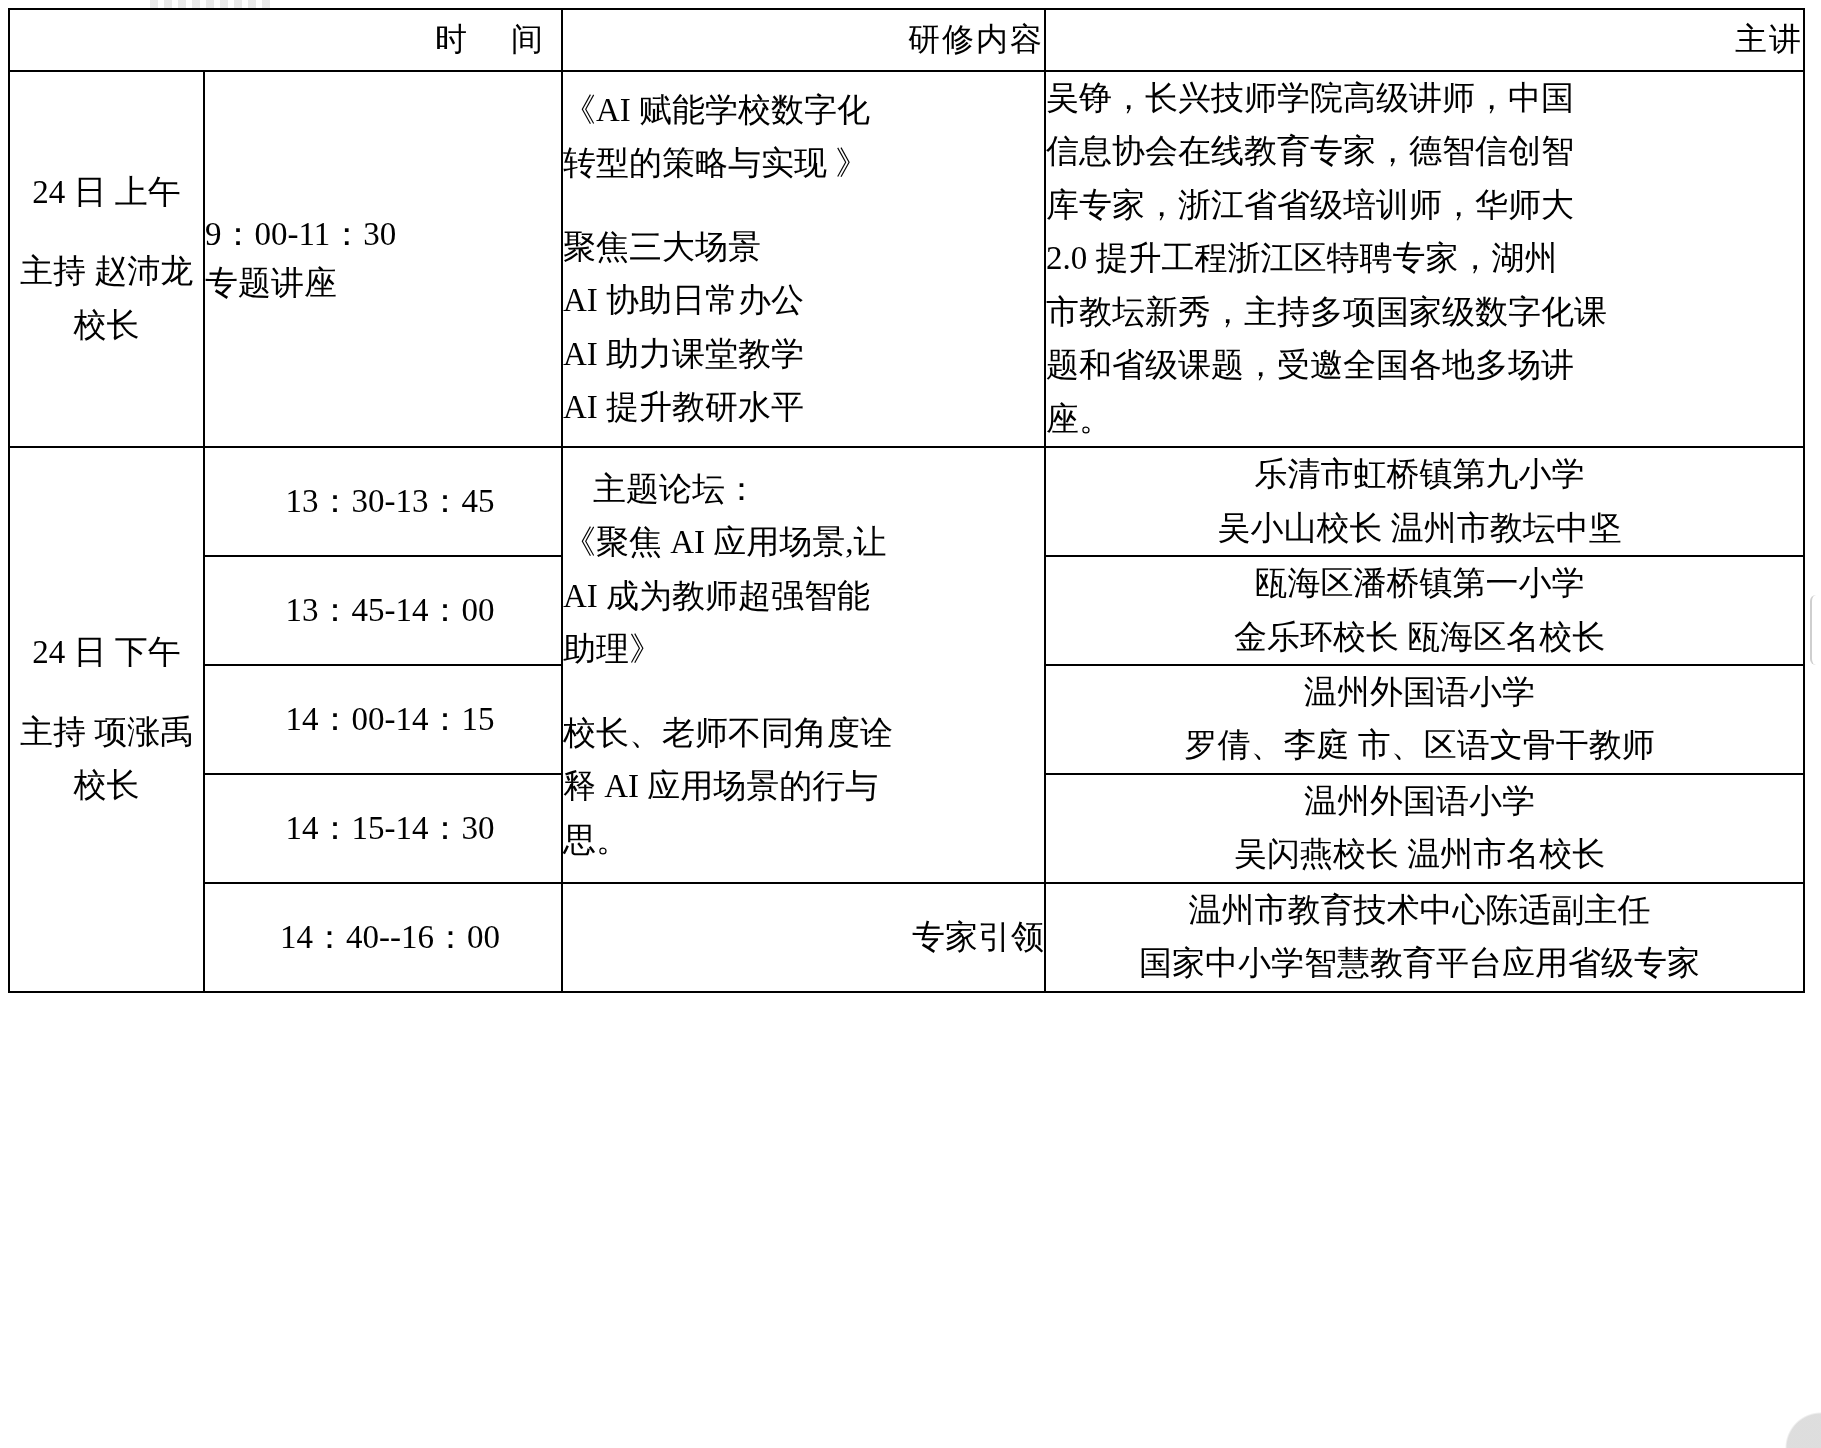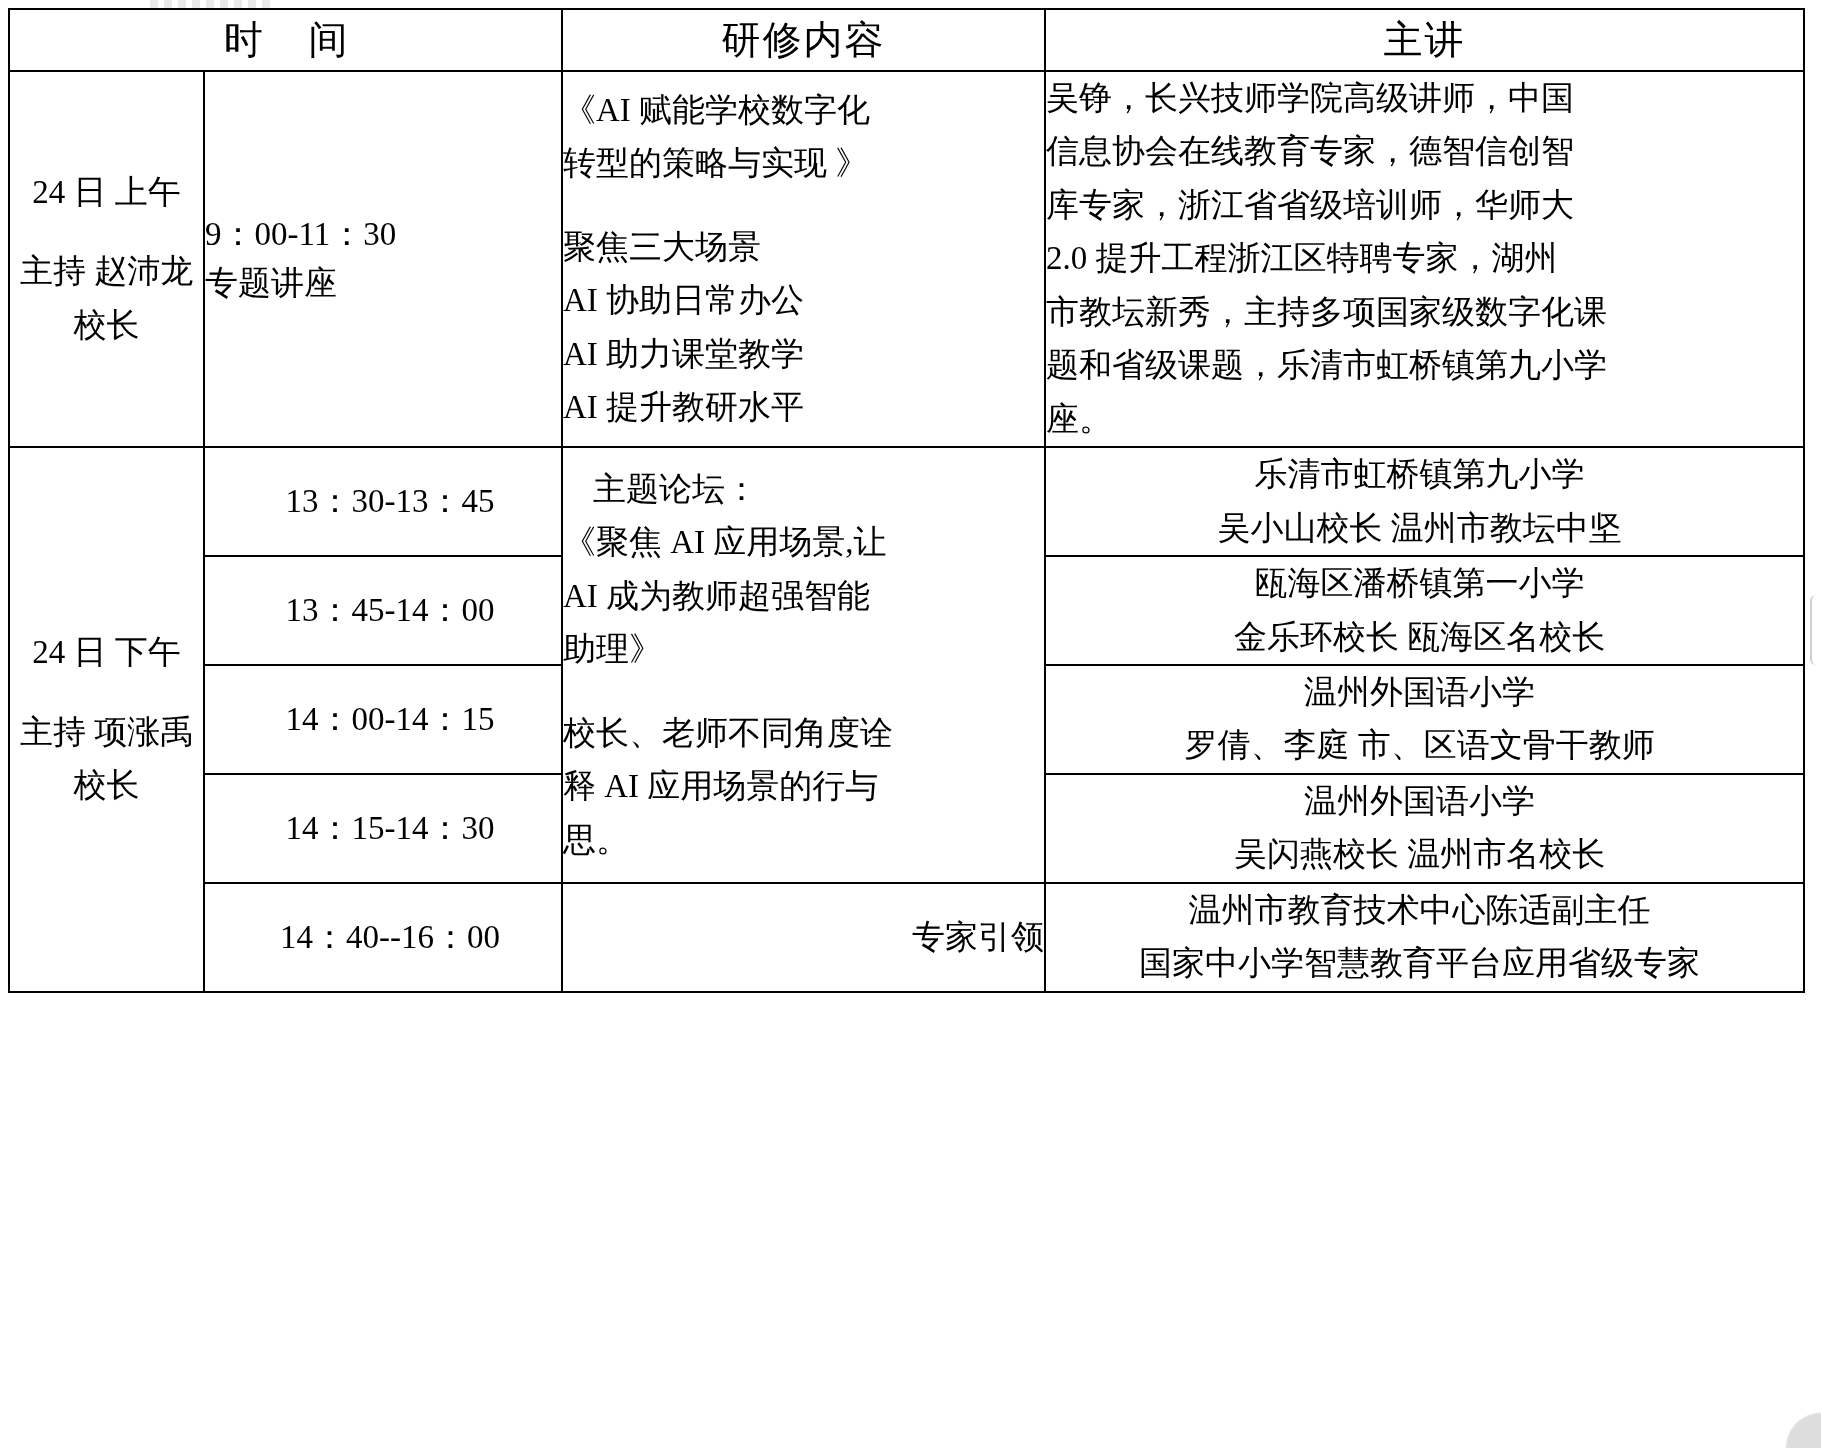--- a/index.html
+++ b/index.html
@@ -39,22 +39,22 @@
     padding: 0;
   }
 
   
   .col-day      { width: 195px; }
   .col-time     { width: 358px; }
   .col-content  { width: 483px; }
   .col-speaker  { width: 759px; }
 
   .header-cell {
-    text-align: center;
-    font-size: 39px;
+    text-align: right;
+    font-size: 32px;
     letter-spacing: 2px;
     padding: 16px 0 18px 0;
     height: 60px;
   }
   .header-cell.time-head {
     letter-spacing: 18px;
     text-indent: 18px;
   }
 
   .daycell {
@@ -191,21 +191,21 @@
           <div>AI 协助日常办公</div>
           <div>AI 助力课堂教学</div>
           <div>AI 提升教研水平</div>
         </td>
         <td class="speakercell">
           <span class="line">吴铮，长兴技师学院高级讲师，中国</span>
           <span class="line">信息协会在线教育专家，德智信创智</span>
           <span class="line">库专家，浙江省省级培训师，华师大</span>
           <span class="line">2.0 提升工程浙江区特聘专家，湖州</span>
           <span class="line">市教坛新秀，主持多项国家级数字化课</span>
-          <span class="line">题和省级课题，乐清市虹桥镇第九小学</span>
+          <span class="line">题和省级课题，受邀全国各地多场讲</span>
           <span class="line">座。</span>
         </td>
       </tr>
 
       <tr>
         <td class="daycell" rowspan="5">
           <span class="line">24 日</span>
           <span class="line">下午</span>
           <span class="gap"></span>
           <span class="line">主持</span>

